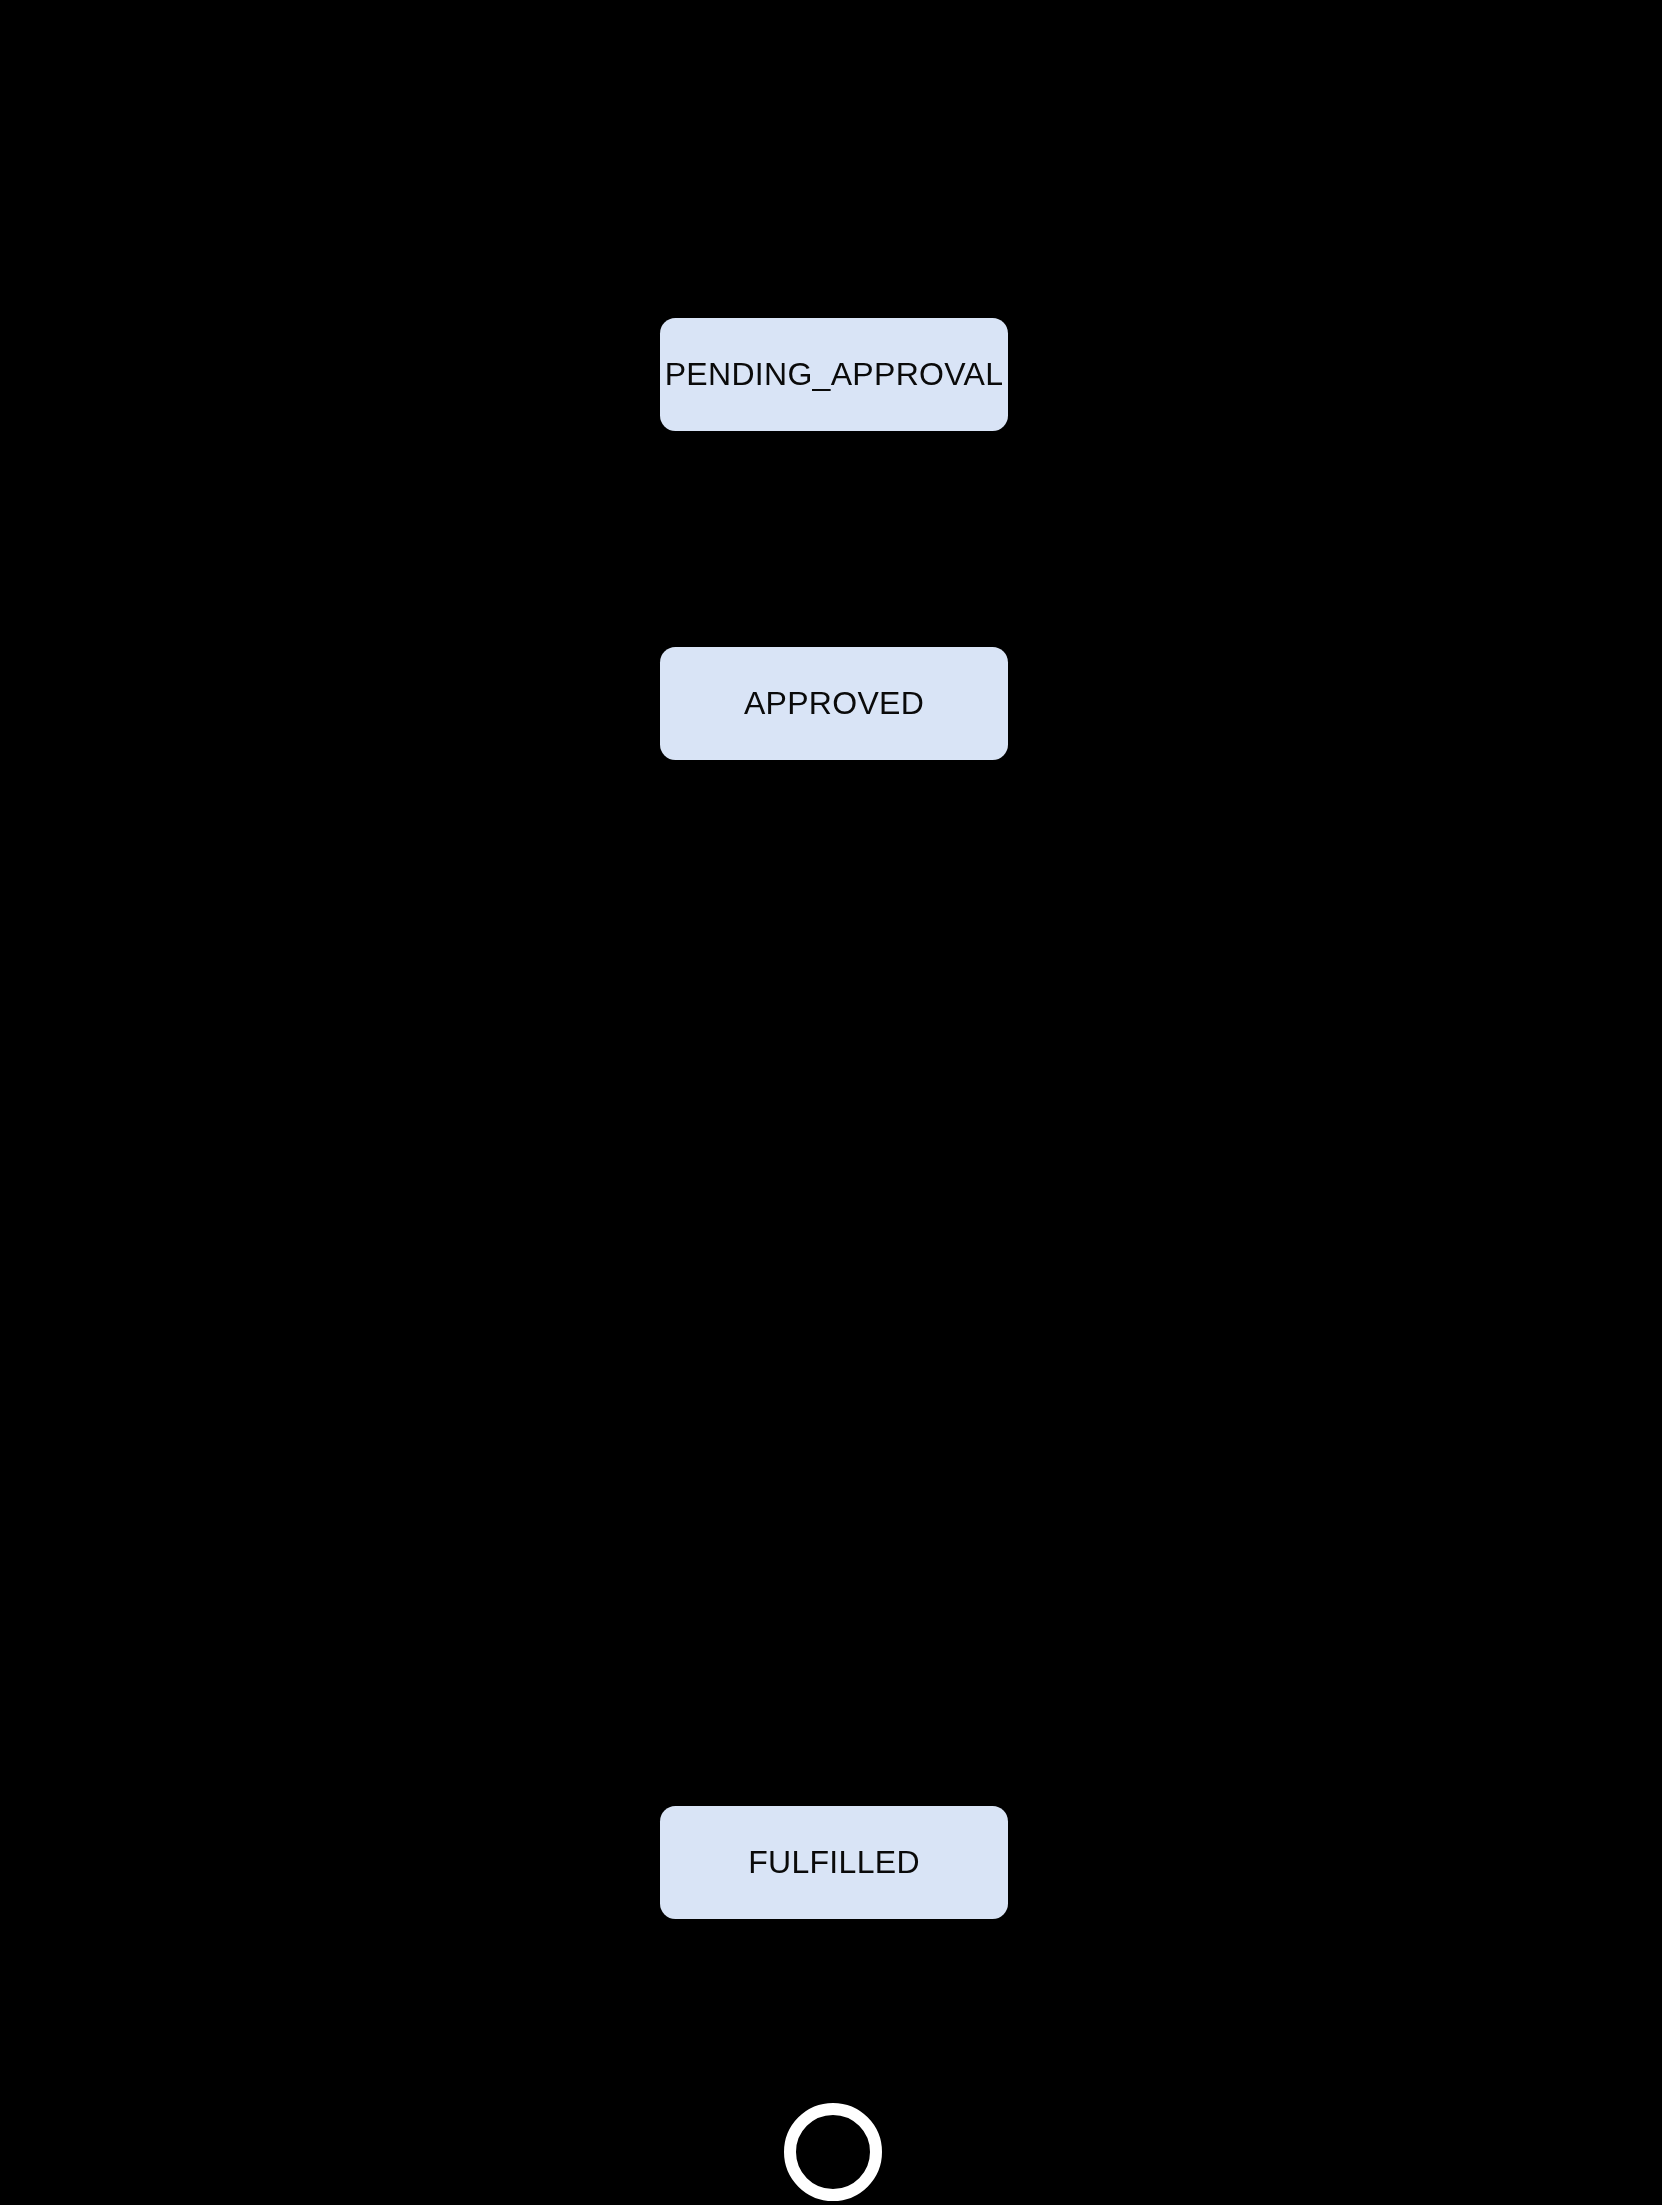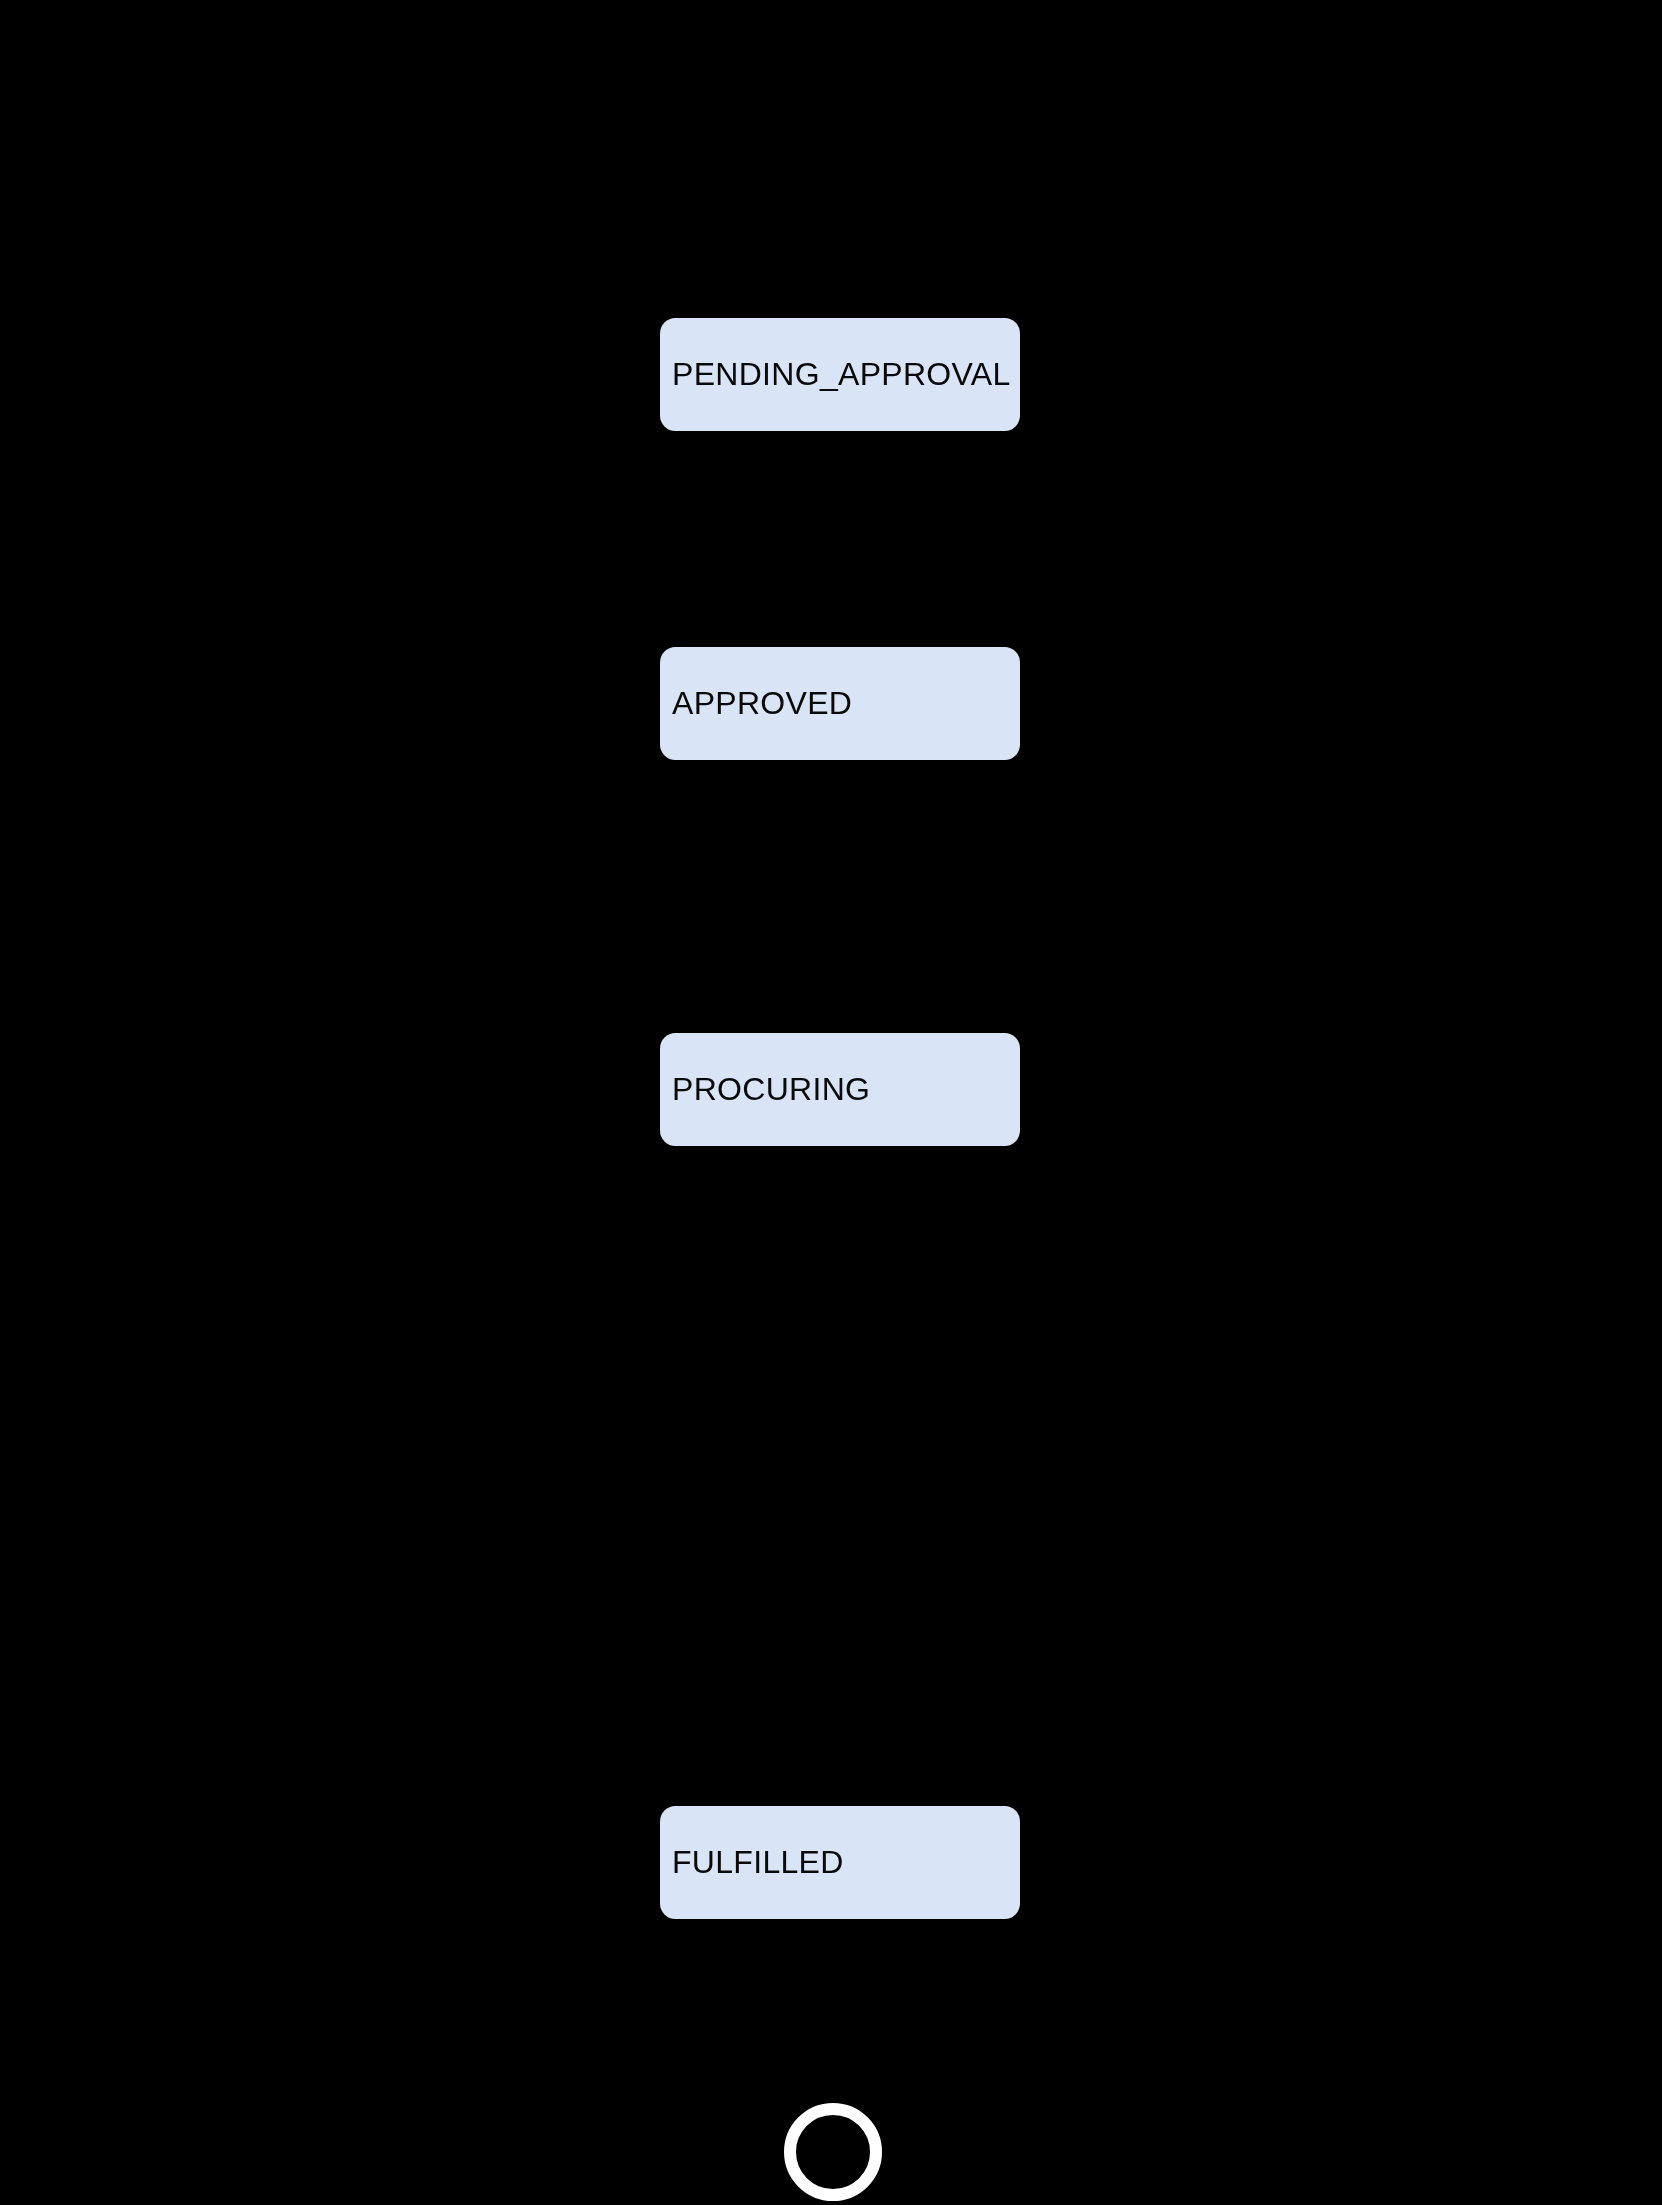--- a/index.html
+++ b/index.html
@@ -17,22 +17,21 @@
   }
   .state-node {
     position: absolute;
     left: 660px;
     width: 348px;
     height: 113px;
     background: var(--node-fill, #d9e4f6);
     border-radius: 15.4px;
     display: flex;
     align-items: center;
-    justify-content: flex-start;
-    padding-left: 12px;
+    justify-content: center;
   }
   .state-node .label {
     color: var(--node-text, #0a0a0a);
     font-size: 32px;
     font-weight: 400;
     letter-spacing: 0.3px;
     white-space: nowrap;
   }
   #node-pending-approval { top: 318px; }
   #node-approved         { top: 647px; }
@@ -57,23 +56,20 @@
 <div id="canvas">
 
   <div class="state-node" id="node-pending-approval">
     <span class="label">PENDING_APPROVAL</span>
   </div>
 
   <div class="state-node" id="node-approved">
     <span class="label">APPROVED</span>
   </div>
 
-  <div class="state-node" id="node-procuring">
-    <span class="label">PROCURING</span>
-  </div>
 
 
   <div class="state-node" id="node-fulfilled">
     <span class="label">FULFILLED</span>
   </div>
 
   <div class="final-state-ring"></div>
 
 </div>
 

